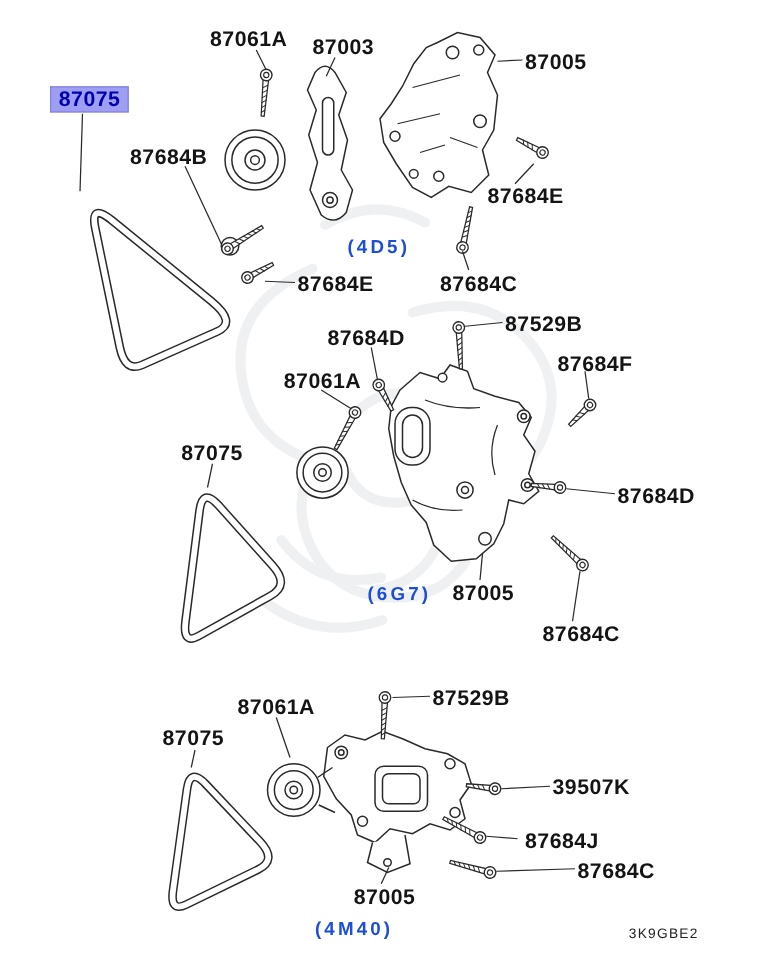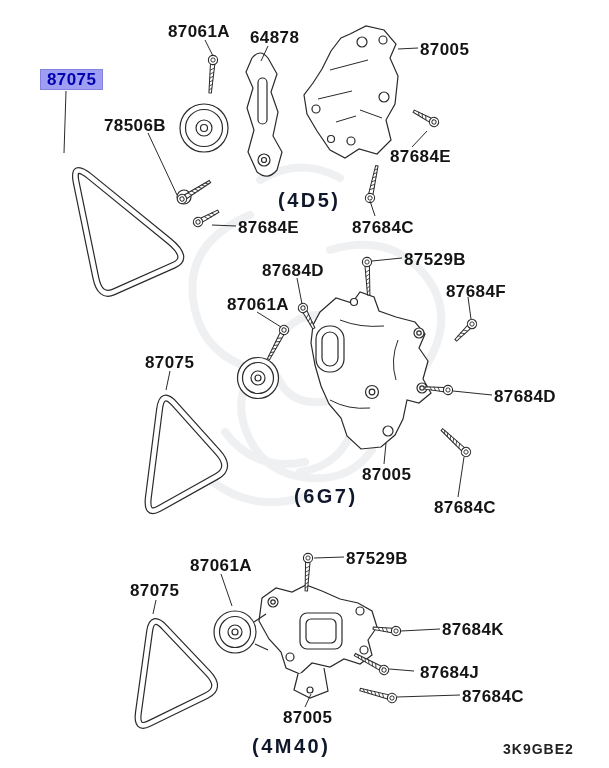--- a/index.html
+++ b/index.html
@@ -9,25 +9,25 @@
   }
   svg{position:absolute;left:0;top:0;}
   .lbl{
     position:absolute;font-size:17px;line-height:19px;font-weight:700;
     letter-spacing:0.4px;color:#141414;white-space:nowrap;cursor:pointer;text-align:center;
   }
   .lbl.hl{
     background:#9e9ef2;color:#0000ae;padding:0 6px;border:1px solid #8383e0;
   }
   .cap{
-    position:absolute;font-size:20px;font-weight:700;letter-spacing:2.5px;
-    color:#0f172a;white-space:nowrap;
+    position:absolute;font-size:15px;font-weight:700;letter-spacing:2.5px;
+    color:#1d4ed8;white-space:nowrap;
   }
   .code{
-    position:absolute;font-size:14px;font-weight:700;letter-spacing:1px;color:#222;
+    position:absolute;font-size:11px;font-weight:400;letter-spacing:1px;color:#222;
   }
 </style>
 </head>
 <body>
 
 <div id="canvas">
 
   <svg width="609" height="768" viewBox="0 0 609 768">
     <defs>
       <g id="bolt-long">
@@ -181,42 +181,42 @@
       <path d="M344 557 L314 558"></path>
       <path d="M156 600 L153 614"></path>
       <path d="M440 629 L401 631"></path>
       <path d="M414 671 L389 669"></path>
       <path d="M460 695 L397 697"></path>
       <path d="M305 707 L311 694"></path>
     </g>
   </svg>
 
   <div class="lbl" style="left:168px;top:22px">87061A</div>
-  <div class="lbl" style="left:250px;top:28px">64878</div>
+  <div class="lbl" style="left:250px;top:28px">87003</div>
   <div class="lbl" style="left:420px;top:40px">87005</div>
   <div class="lbl hl" style="left:40px;top:69px">87075</div>
-  <div class="lbl" style="left:104px;top:116px">78506B</div>
+  <div class="lbl" style="left:104px;top:116px">87684B</div>
   <div class="lbl" style="left:390px;top:147px">87684E</div>
   <div class="lbl" style="left:238px;top:218px">87684E</div>
   <div class="lbl" style="left:352px;top:218px">87684C</div>
   <div class="lbl" style="left:262px;top:261px">87684D</div>
   <div class="lbl" style="left:404px;top:250px">87529B</div>
   <div class="lbl" style="left:446px;top:282px">87684F</div>
   <div class="lbl" style="left:227px;top:295px">87061A</div>
   <div class="lbl" style="left:145px;top:353px">87075</div>
   <div class="lbl" style="left:494px;top:387px">87684D</div>
   <div class="lbl" style="left:362px;top:465px">87005</div>
   <div class="lbl" style="left:434px;top:498px">87684C</div>
   <div class="lbl" style="left:190px;top:556px">87061A</div>
   <div class="lbl" style="left:346px;top:549px">87529B</div>
   <div class="lbl" style="left:130px;top:581px">87075</div>
-  <div class="lbl" style="left:442px;top:620px">87684K</div>
+  <div class="lbl" style="left:442px;top:620px">39507K</div>
   <div class="lbl" style="left:420px;top:663px">87684J</div>
   <div class="lbl" style="left:462px;top:687px">87684C</div>
   <div class="lbl" style="left:283px;top:708px">87005</div>
 
   <div class="cap" style="left:278px;top:189px">(4D5)</div>
-  <div class="cap" style="left:294px;top:485px">(6G7)</div>
+  <div class="cap" style="left:294px;top:467px">(6G7)</div>
   <div class="cap" style="left:252px;top:735px">(4M40)</div>
 
   <div class="code" style="left:503px;top:741px">3K9GBE2</div>
 
 </div>
 
 </body></html>

